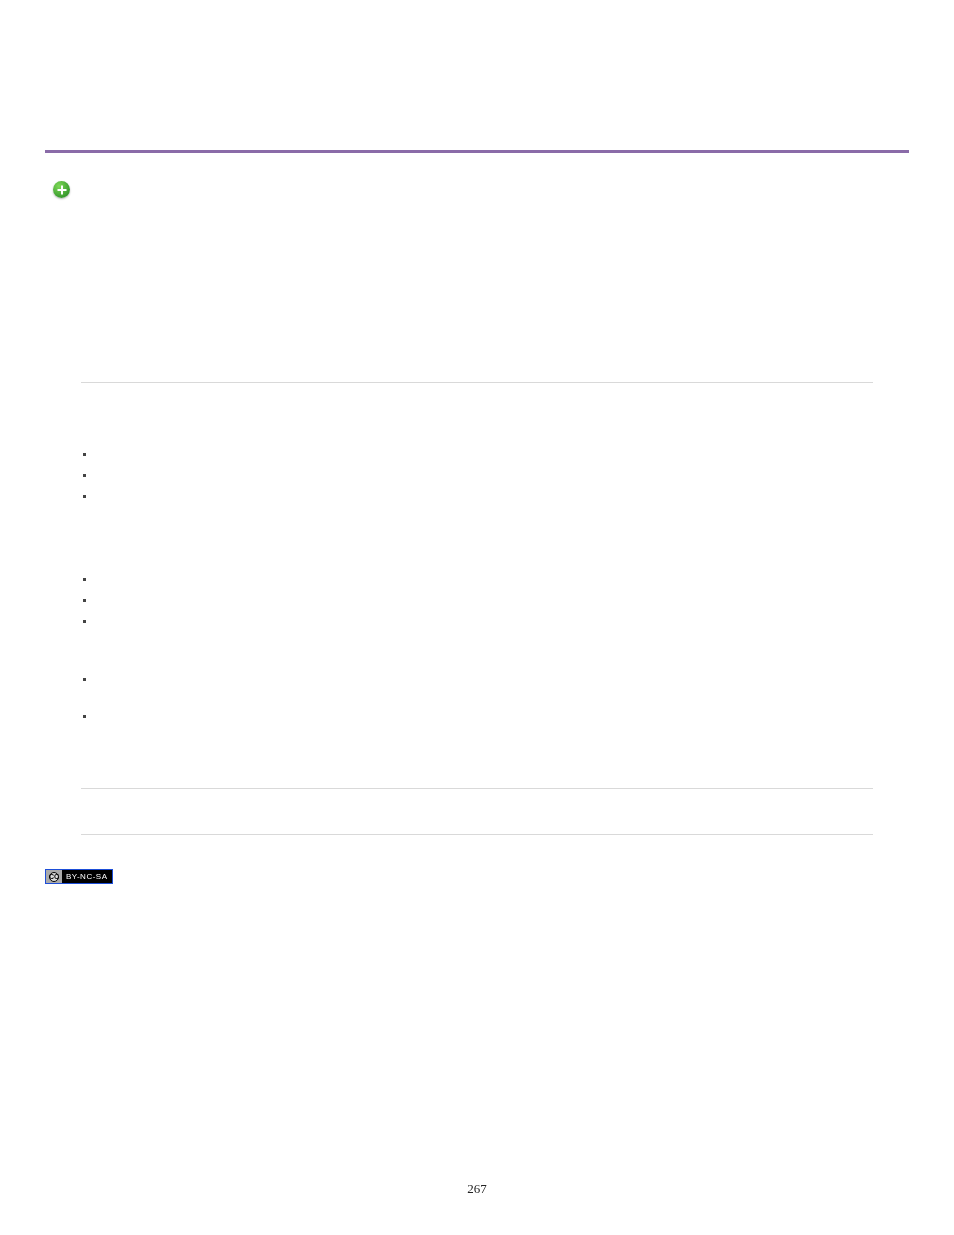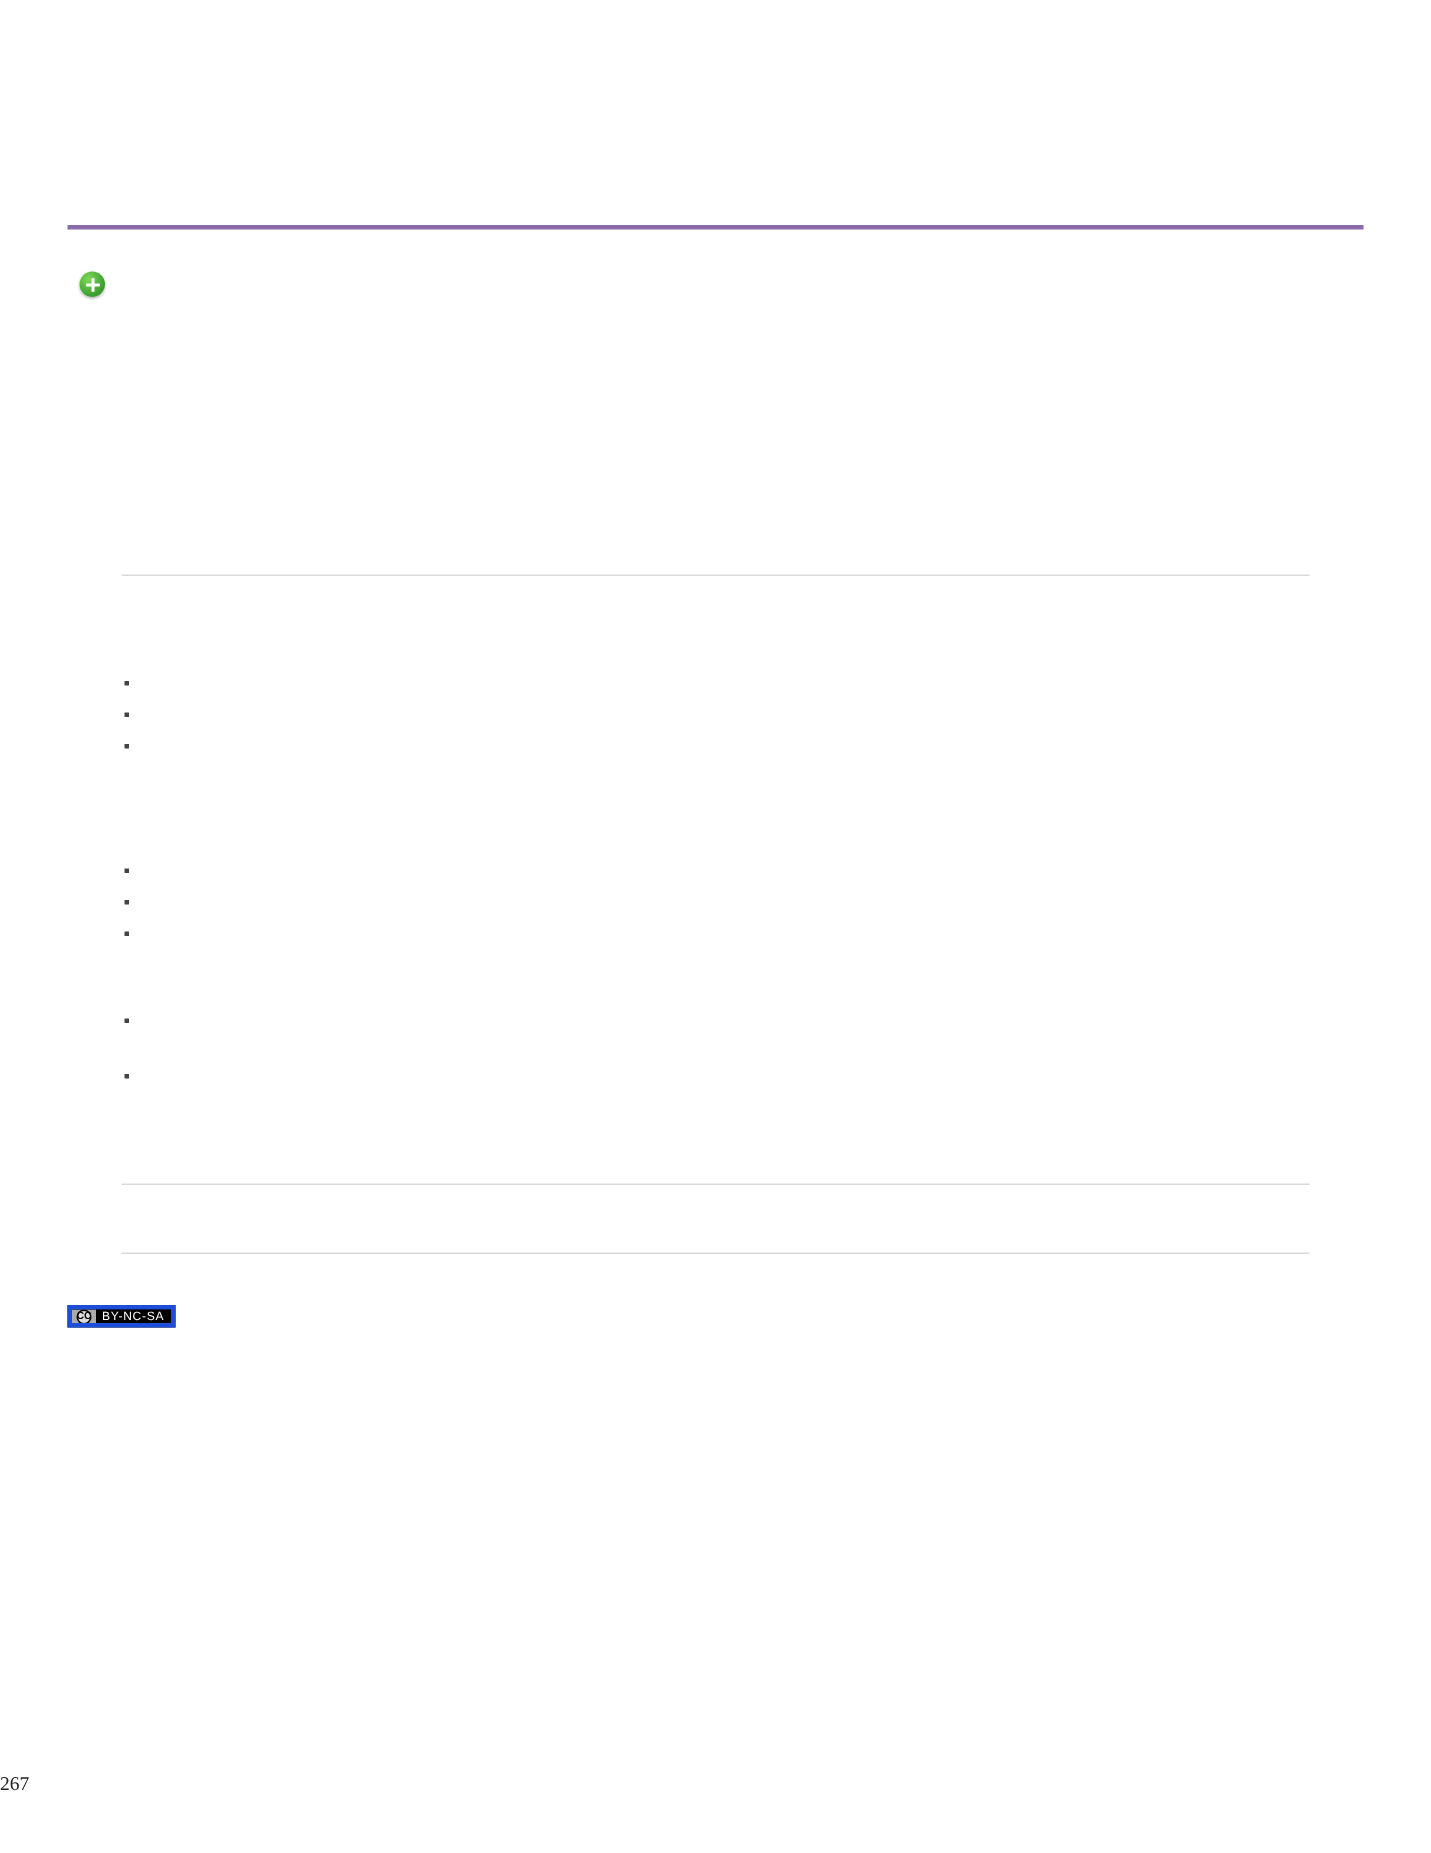--- a/index.html
+++ b/index.html
@@ -51,21 +51,21 @@
     .bullet-group.third { margin-top: 55px; }
     .bullet {
       width: 3px; height: 3px;
       background: #444;
       margin: 18px 0;
     }
     .bullet.spaced { margin: 34px 0; }
 
     .cc-badge {
       display: inline-flex;
-      border: 3px solid #1d4ed8;
+      border: 1px solid #1d4ed8;
       background: #000;
       font-family: Arial, sans-serif;
       font-size: 8px;
       line-height: 13px;
       height: 15px;
       overflow: hidden;
       margin-top: 14px;
       margin-left: 0;
     }
     .cc-left {
@@ -93,21 +93,21 @@
       padding: 0 4px;
       letter-spacing: 0.5px;
       display: flex;
       align-items: center;
     }
 
     .page-number {
       position: absolute;
       bottom: 38px;
       left: 0; right: 0;
-      text-align: left;
+      text-align: center;
       font-size: 13px;
       color: #222;
     }
   </style>
 </head>
 <body>
 
 <div class="page">
   <div class="top-rule"></div>
 

